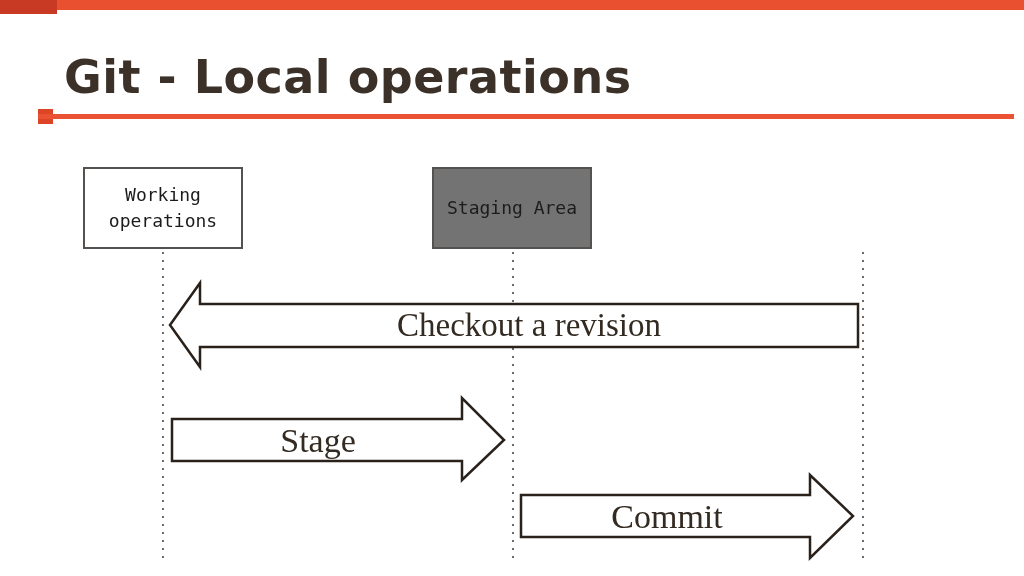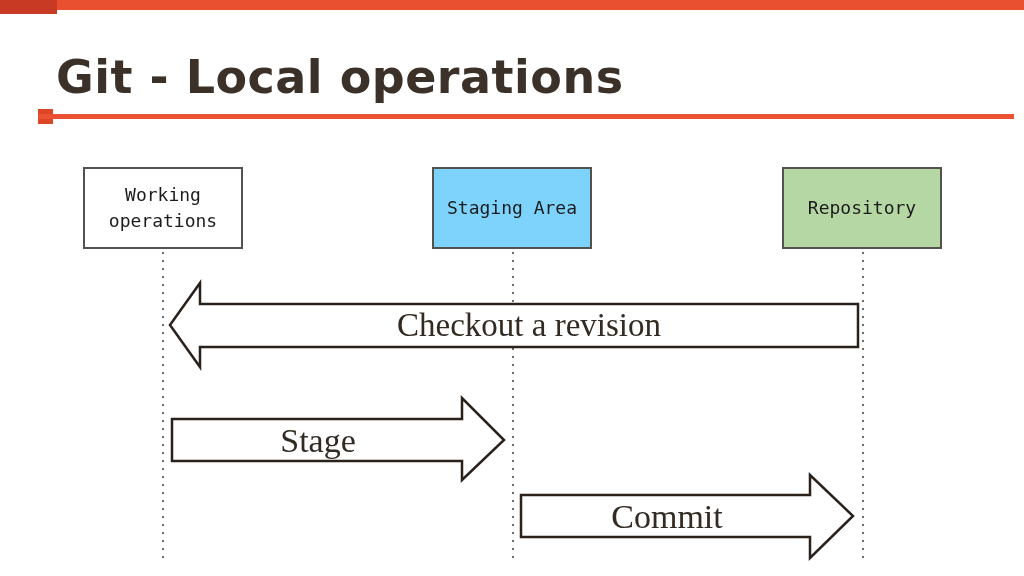--- a/index.html
+++ b/index.html
@@ -5,37 +5,37 @@
   html,body{margin:0;padding:0;background:#ffffff;}
   .slide{
     position:relative;width:1024px;height:576px;background:#ffffff;
     overflow:hidden;font-family:"Liberation Sans",sans-serif;
   }
   
   .top-bar-line{position:absolute;top:0;left:0;width:1024px;height:10px;background:#E8502F;}
   .top-bar-cap{position:absolute;top:0;left:0;width:57px;height:14px;background:#C93A24;}
   
   .title{
-    position:absolute;left:56px;top:50px;width:920px;
+    position:absolute;left:64px;top:50px;width:920px;
     font-family:"DejaVu Sans",sans-serif;font-weight:800;font-size:46px;
     letter-spacing:.5px;color:#3B3128;white-space:nowrap;
   }
   
   .rule-square{position:absolute;left:38px;top:109px;width:15px;height:15px;background:#DD4527;}
   .rule-line{position:absolute;left:38px;top:114px;width:976px;height:5px;background:#EA5233;}
   
   .box{
     position:absolute;top:167px;width:160px;height:82px;box-sizing:border-box;
     border:2px solid #55514E;display:flex;flex-direction:column;
     align-items:center;justify-content:center;text-align:center;
     font-family:"DejaVu Sans Mono","Liberation Mono",monospace;
     font-size:18px;line-height:26px;color:#1c1c1c;z-index:3;
   }
   .box-wd{left:83px;background:#FFFFFF;}
-  .box-sa{left:432px;background:#7dd3fc;}
+  .box-sa{left:432px;background:#737373;}
   .box-repo{left:782px;background:#B5D7A4;}
   
   .vline{
     position:absolute;top:252px;height:308px;width:2px;z-index:1;
     background:repeating-linear-gradient(to bottom,#6B6B6B 0 2px,transparent 2px 8px);
   }
   .vline-wd{left:162px;}
   .vline-sa{left:512px;}
   .vline-repo{left:862px;}
   
@@ -62,23 +62,20 @@
   <div class="rule-square"></div>
   <div class="rule-line"></div>
 
   <div class="box box-wd">
     <span>Working</span>
     <span>operations</span>
   </div>
   <div class="box box-sa">
     <span>Staging Area</span>
   </div>
-  <div class="box box-repo">
-    <span>Repository</span>
-  </div>
 
   <div class="vline vline-wd"></div>
   <div class="vline vline-sa"></div>
   <div class="vline vline-repo"></div>
 
   <svg class="arrow-svg svg-checkout" width="700" height="90" viewBox="0 0 700 90">
     <polygon class="arrow-shape" points="7,45 37,3 37,24 695,24 695,67 37,67 37,87"></polygon>
     <text class="arrow-text" x="366" y="56" font-size="33">Checkout a revision</text>
   </svg>
 

